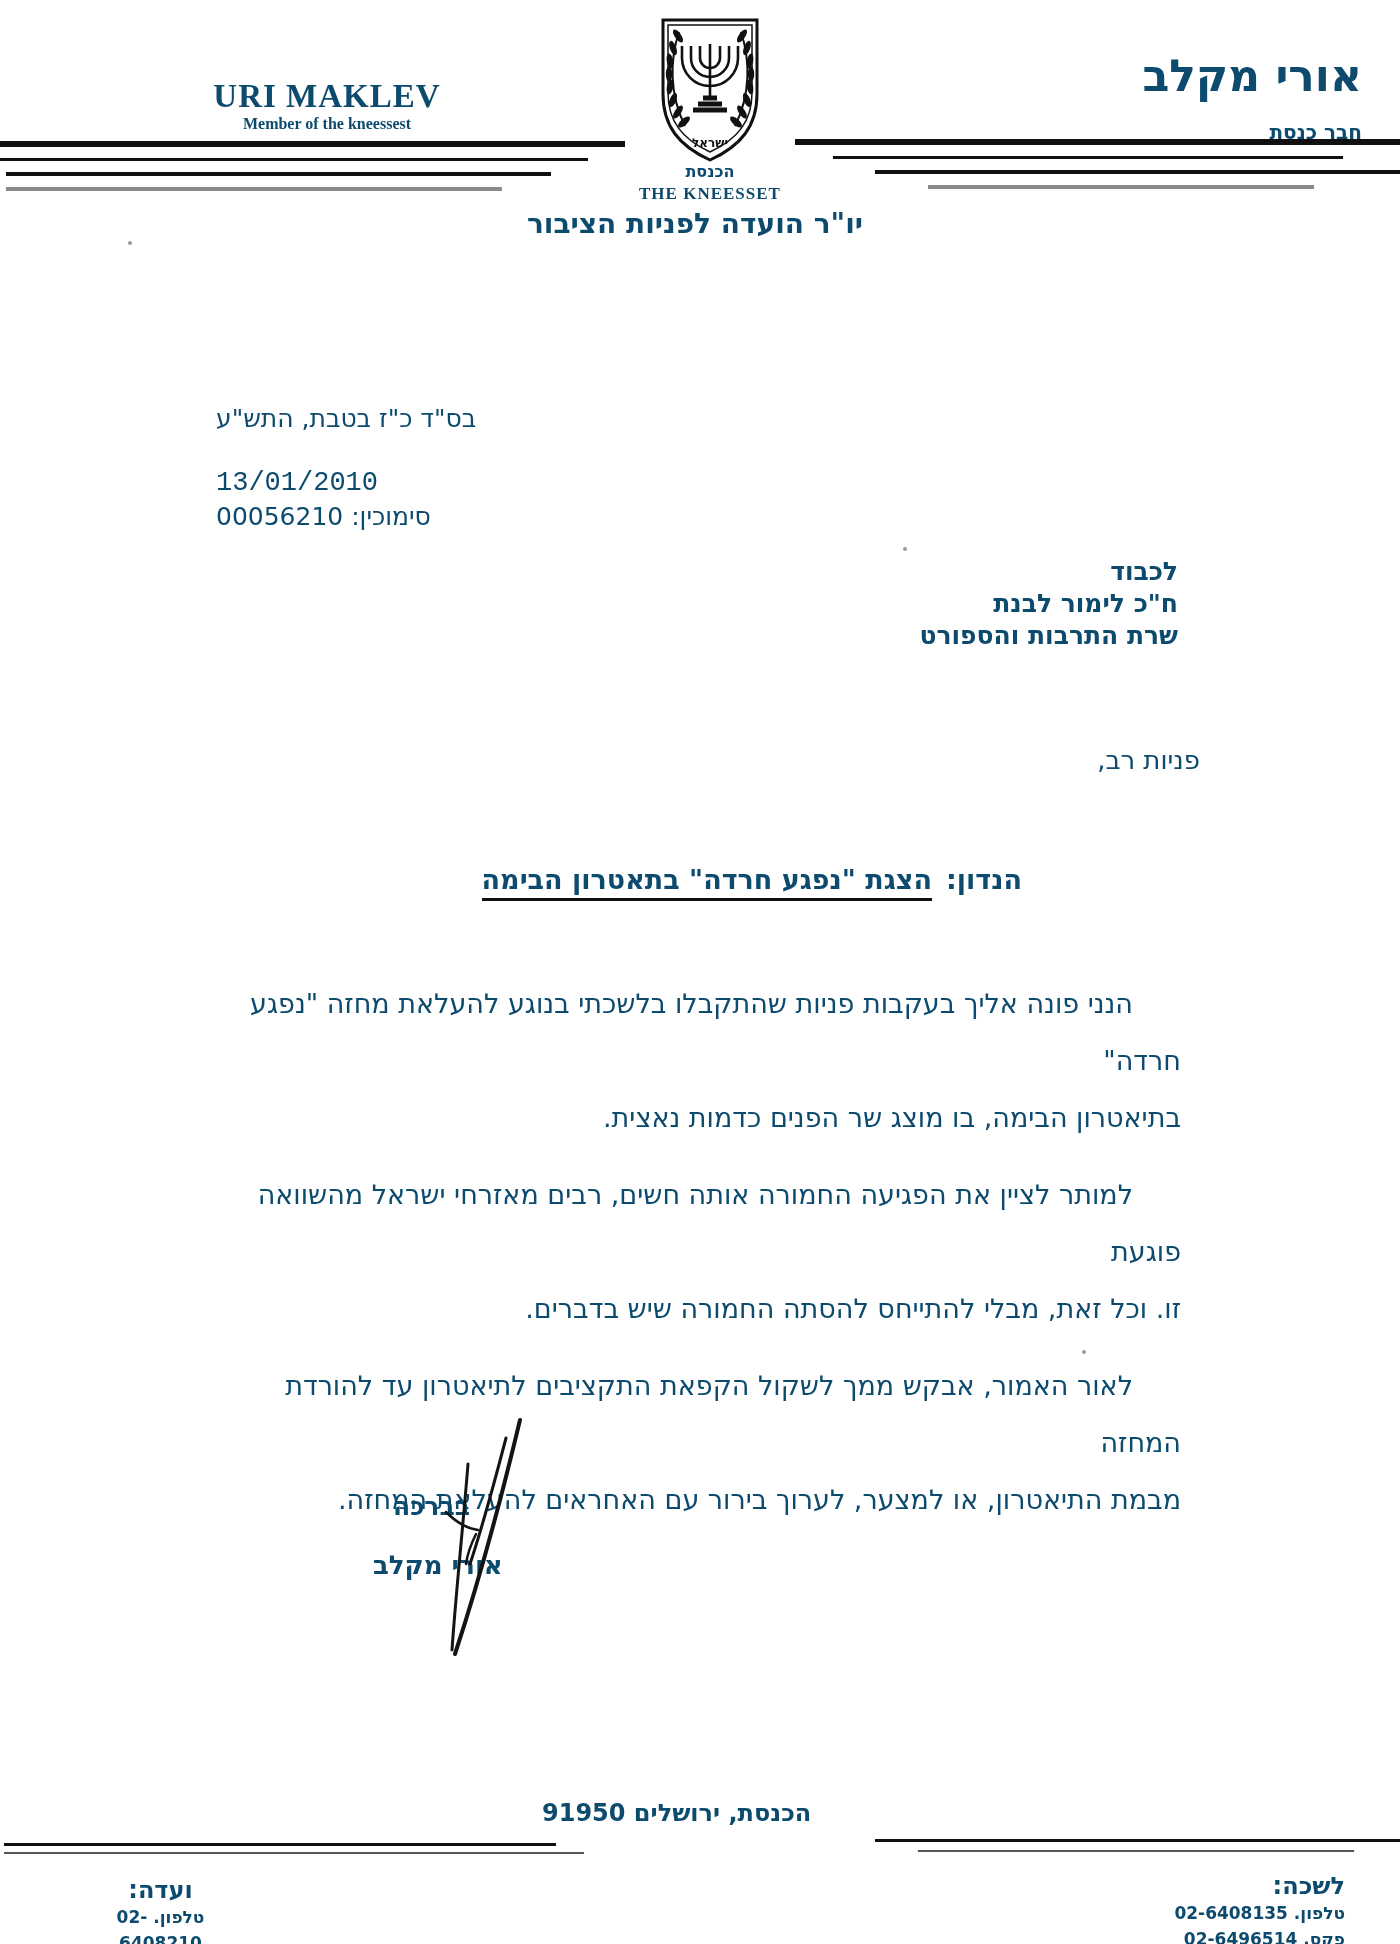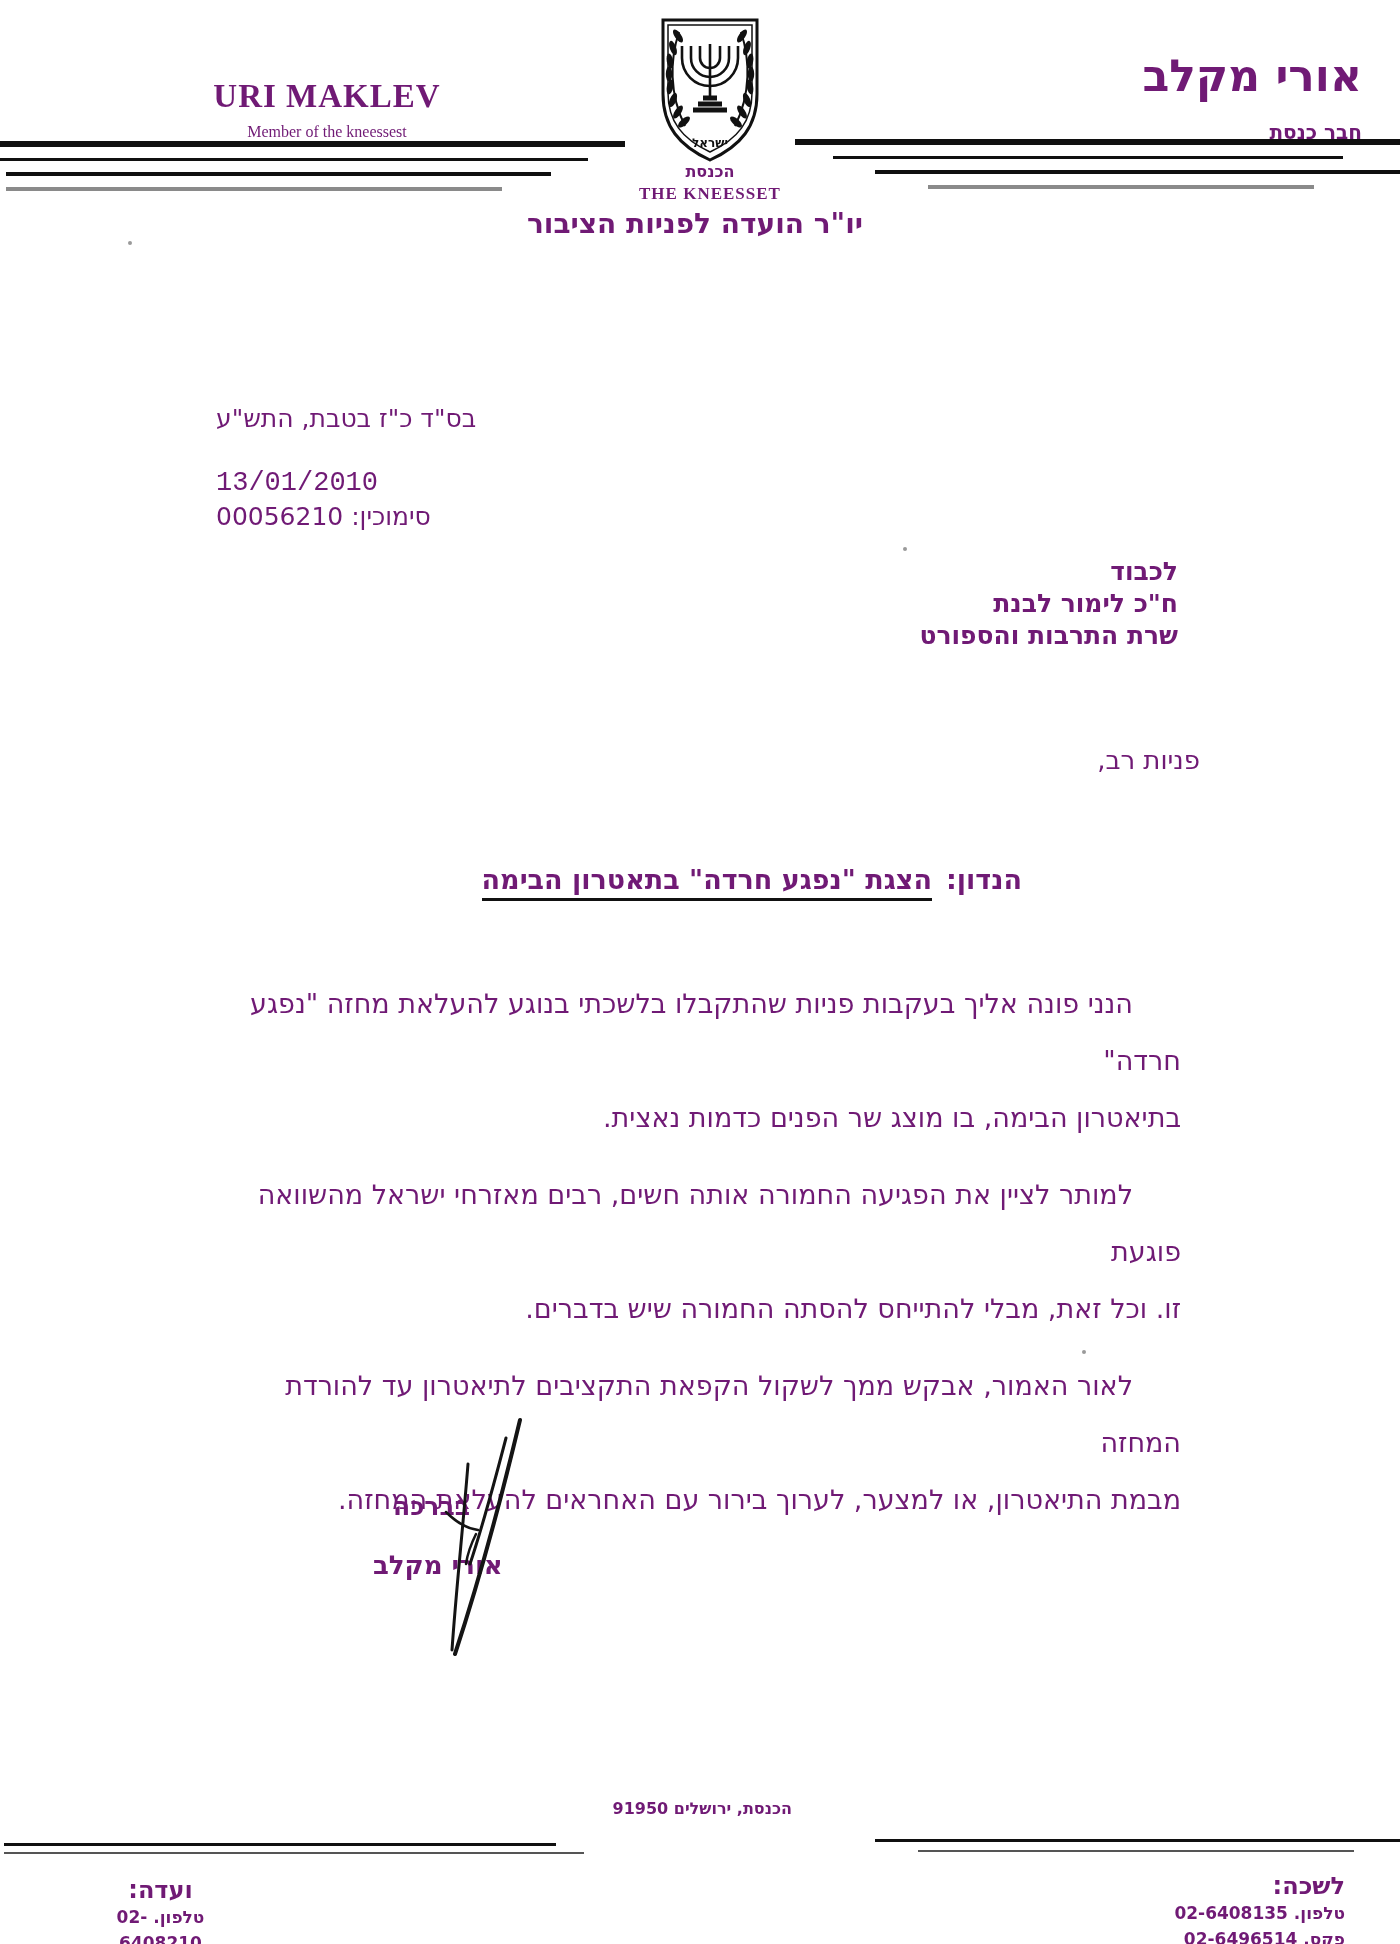--- a/index.html
+++ b/index.html
@@ -1,26 +1,26 @@
 <!DOCTYPE html>
 <html><head>
 <meta charset="utf-8">
 <style>
   html,body{margin:0;padding:0;background:#ffffff;}
-  .page{position:relative;width:1400px;height:1944px;background:#fff;color:#701a75;
+  .page{position:relative;width:1400px;height:1944px;background:#fff;color:#0c4a6e;
         font-family:"DejaVu Sans",sans-serif;overflow:hidden;}
   .abs{position:absolute;}
   .rule{position:absolute;background:#101010;}
   .rule.gray{background:#8a8a8a;}
   .serif{font-family:"Liberation Serif","DejaVu Serif",serif;}
 
   
   .hdr-left{left:177px;top:78px;width:300px;text-align:center;}
   .hdr-left .nm{font-size:33px;font-weight:bold;letter-spacing:1px;}
-  .hdr-left .sub{font-size:16px;font-weight:normal;margin-top:8px;}
+  .hdr-left .sub{font-size:16px;font-weight:bold;margin-top:0;}
   .hdr-right{right:38px;top:52px;width:330px;text-align:right;direction:rtl;}
   .hdr-right .nm{font-size:44px;font-weight:bold;line-height:48px;}
   .hdr-right .sub{font-size:20px;font-weight:bold;margin-top:20px;padding-left:4px;}
   .emblem{left:645px;top:14px;width:130px;height:150px;}
   .knesset-he{left:645px;top:162px;width:130px;text-align:center;font-size:16px;font-weight:bold;}
   .knesset-en{left:615px;top:184px;width:190px;text-align:center;font-size:17px;font-weight:bold;letter-spacing:1px;}
   .role-title{left:495px;top:207px;width:400px;text-align:center;font-size:28px;font-weight:bold;direction:rtl;}
 
   
   .refblock{left:216px;top:402px;width:280px;direction:rtl;text-align:left;font-size:25px;line-height:33px;}
@@ -35,21 +35,21 @@
   .subject .lbl{margin-left:14px;}
   .subject .txt{border-bottom:3px solid #111;padding-bottom:3px;}
 
   .body-text{left:210px;right:203px;top:975px;direction:rtl;text-align:right;font-size:27px;line-height:57px;}
   .body-text p{margin:0 16px 20px 0;text-indent:48px;white-space:pre-line;}
 
   .sig-closing{left:393px;top:1492px;direction:rtl;font-size:25px;font-weight:bold;}
   .sig-name{left:373px;top:1550px;direction:rtl;font-size:26px;font-weight:bold;}
 
   
-  .foot-center{left:522px;top:1799px;width:270px;text-align:right;direction:rtl;font-size:16px;font-weight:bold;}
+  .foot-center{left:542px;top:1799px;width:270px;text-align:left;direction:rtl;font-size:24px;font-weight:bold;}
   .foot-left{left:78px;top:1876px;width:165px;text-align:center;direction:rtl;font-weight:bold;}
   .foot-right{right:55px;top:1872px;width:240px;text-align:right;direction:rtl;font-weight:bold;}
   .foot-label{font-size:24px;}
   .foot-line{font-size:17px;line-height:26px;}
   .speck{position:absolute;width:4px;height:4px;background:#9a9a9a;border-radius:50%;}
 </style>
 </head>
 <body>
 
 <div class="page">

